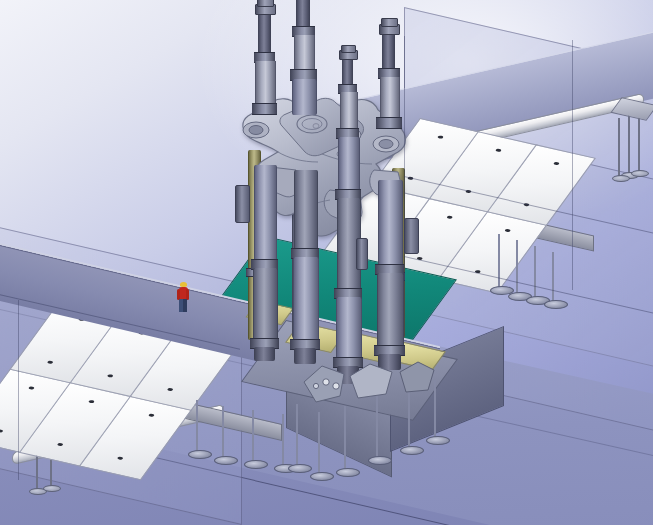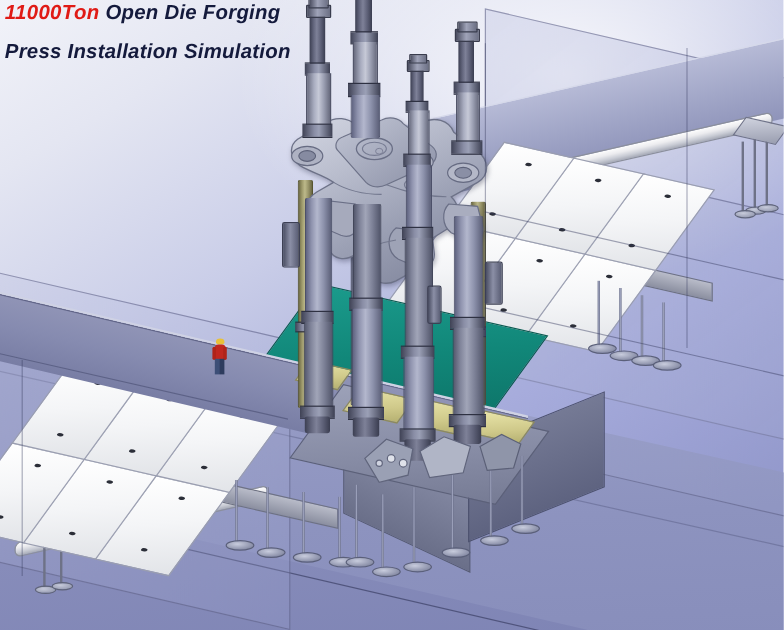--- a/index.html
+++ b/index.html
@@ -431,20 +431,14 @@
     </svg>
   </div>
 
   <div class="thinline" style="left:404px;top:176px;width:250px;transform:skewY(12.8deg);transform-origin:left top;"></div>
   <div class="thinline" style="left:404px;top:256px;width:250px;transform:skewY(12.8deg);transform-origin:left top;"></div>
   <div class="thinline-v" style="left:572px;top:40px;height:250px;"></div>
   <div class="thinline-v" style="left:404px;top:36px;height:300px;"></div>
   <div class="thinline" style="left:-10px;top:292px;width:250px;transform:skewY(12.8deg);transform-origin:left top;"></div>
   <div class="thinline-v" style="left:18px;top:300px;height:180px;"></div>
 
-  <div class="title-row title1">
-    <span class="t-red">11000Ton</span><span class="t-dark"> Open Die Forging</span>
-  </div>
-  <div class="title-row title2">
-    <span class="t-dark">Press Installation Simulation</span>
-  </div>
 
 </div>
 
 </body></html>

